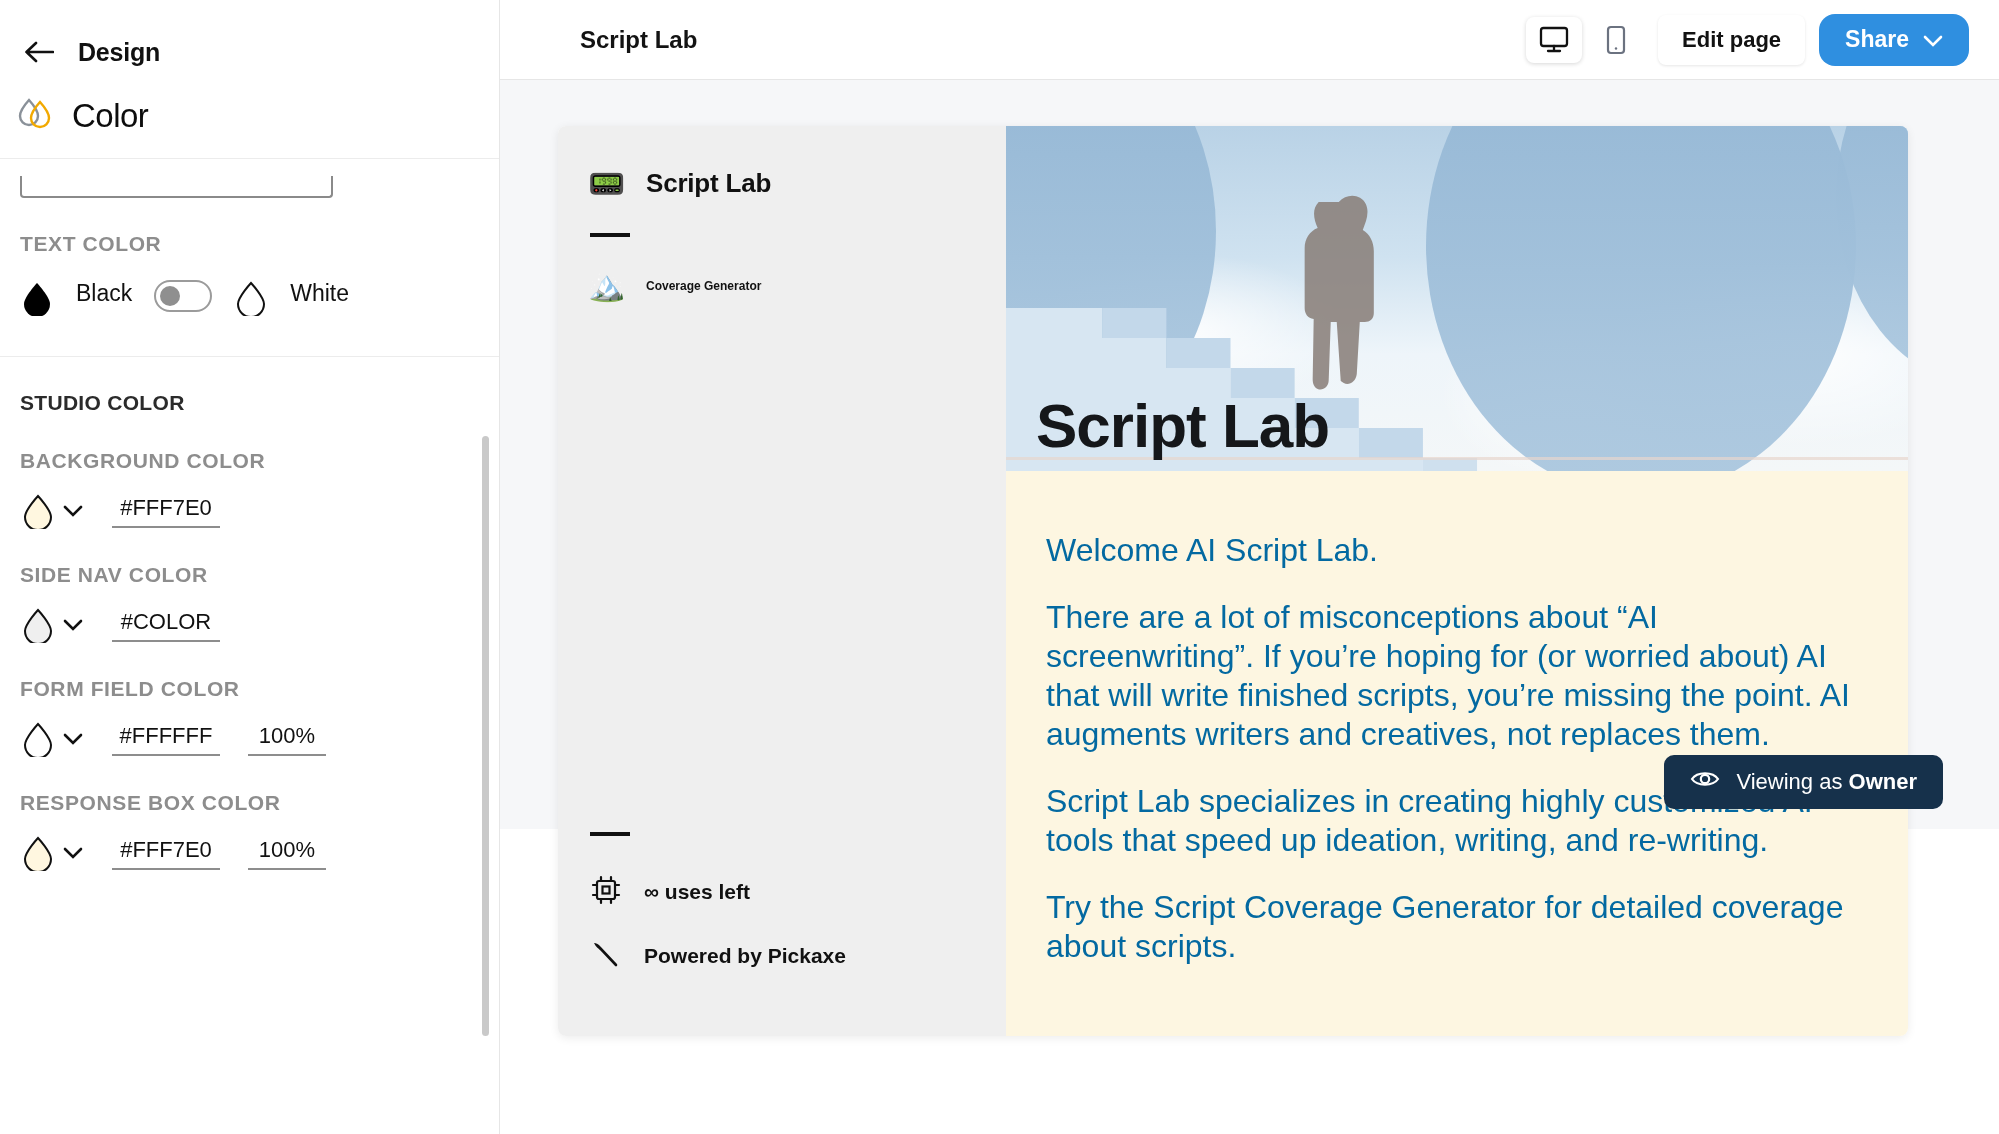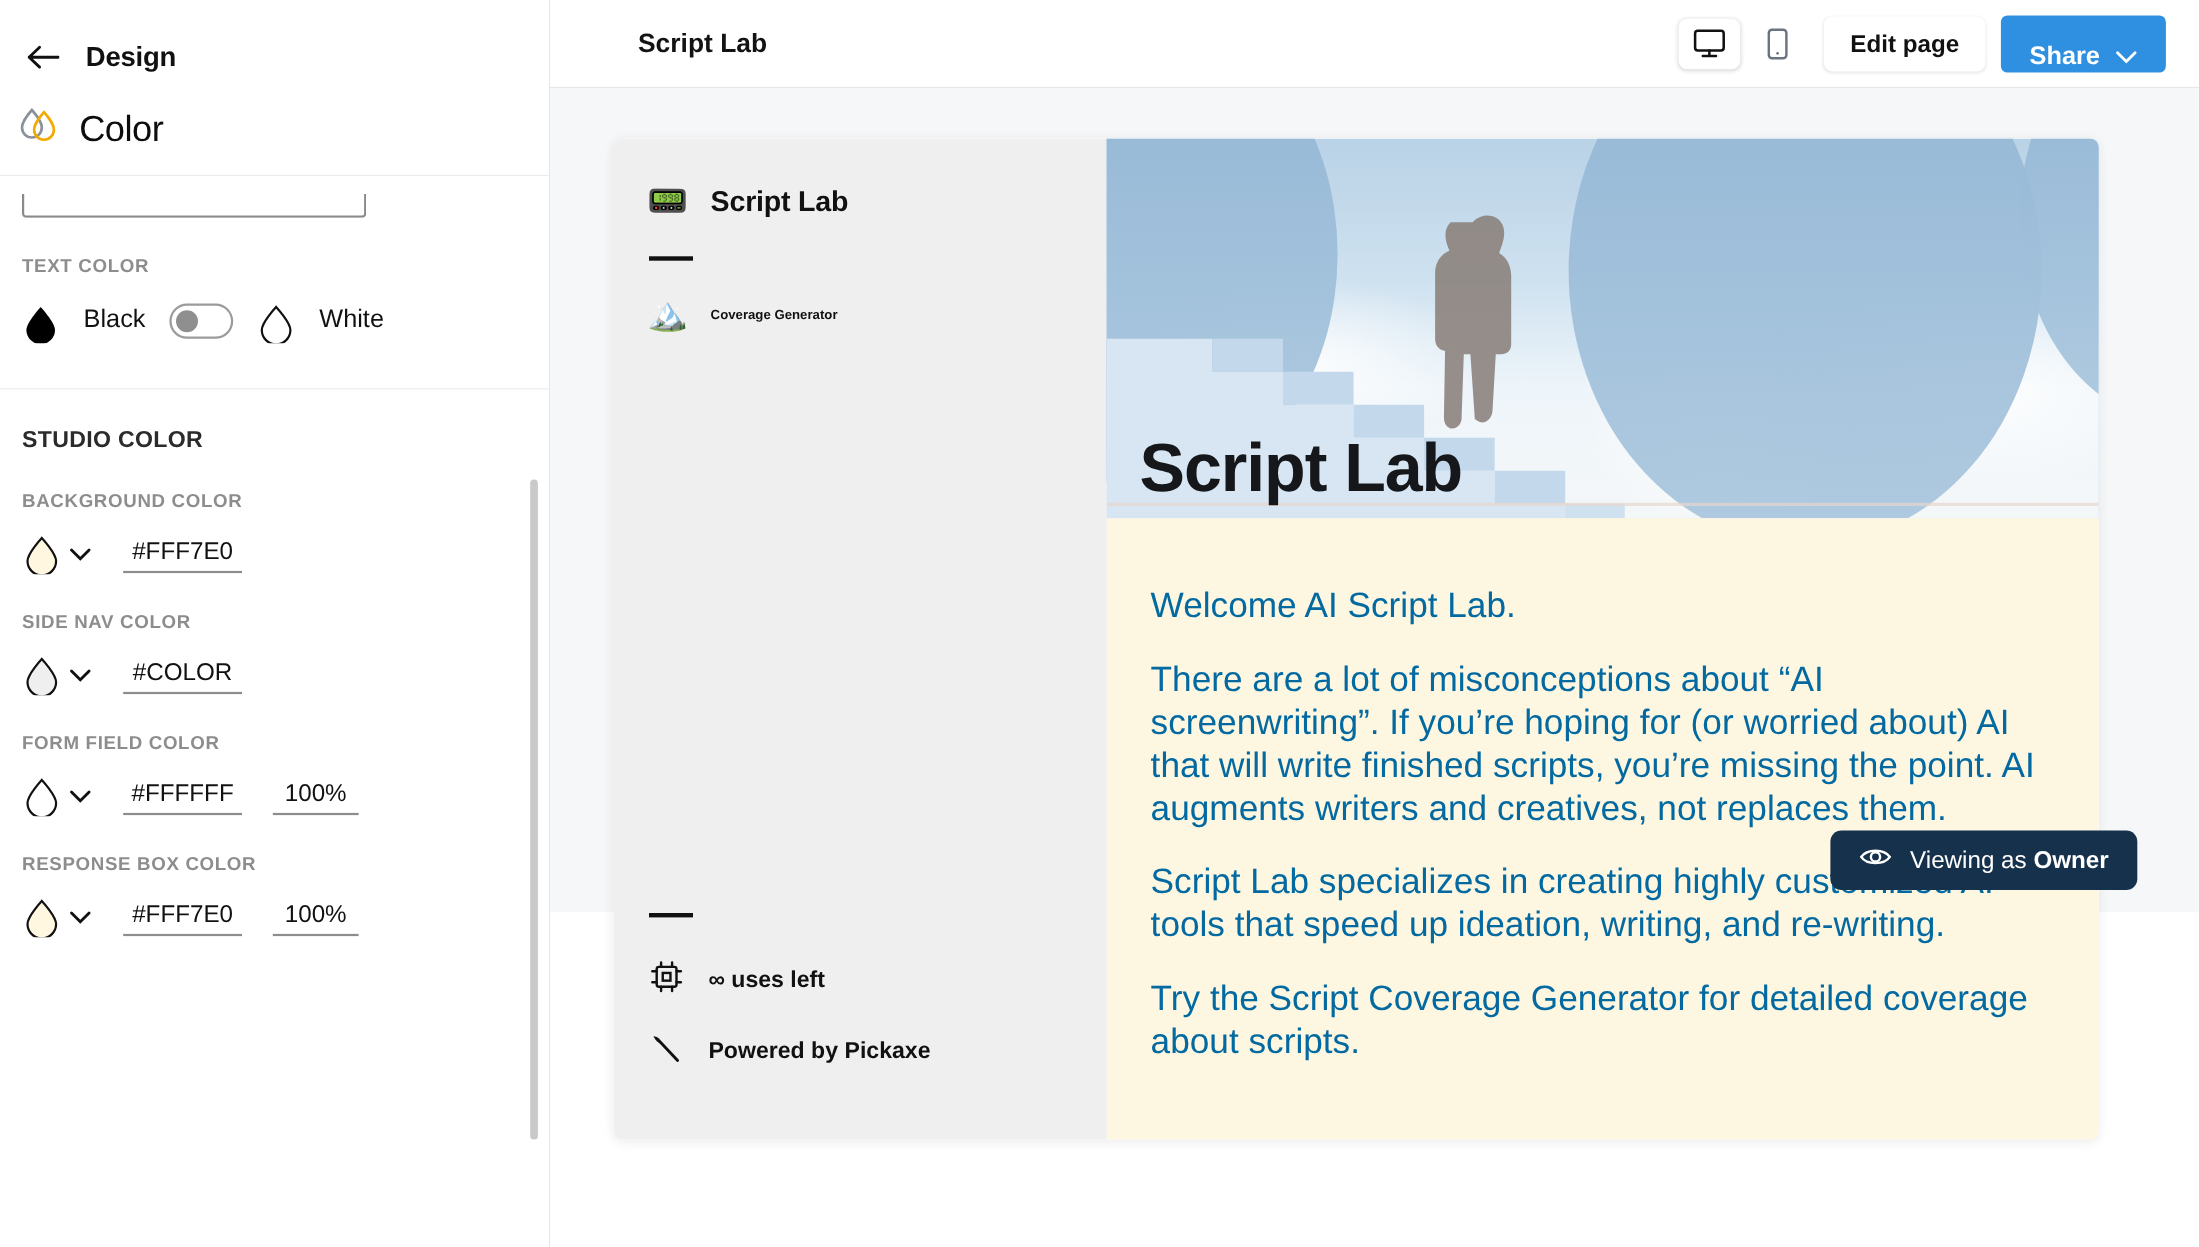--- a/index.html
+++ b/index.html
@@ -45,21 +45,21 @@
 
   .cropped-input-box {
     margin: 0 0 0 20px;
     width: 313px; height: 22px;
     border: 2px solid #8a8a8a; border-top: none;
     border-radius: 0 0 4px 4px;
   }
 
   .section { padding: 0 20px; }
   .sec-label {
-    font-size: 17px; font-weight: bold; letter-spacing: 0.6px;
+    font-size: 21px; font-weight: bold; letter-spacing: 0.6px;
     color: #8d8d8d; text-transform: uppercase;
     margin: 34px 0 0 0;
   }
   .sec-label.strong { color: #2b2b2b; font-size: 21px; letter-spacing: 0.3px; }
 
   .textcolor-row {
     display: flex; align-items: flex-start; gap: 22px; margin-top: 24px;
   }
   .tc-label { font-size: 23px; color: #111; }
   .toggle {
@@ -111,22 +111,22 @@
     width: 56px; height: 46px; border-radius: 8px;
     display: flex; align-items: center; justify-content: center; cursor: pointer;
   }
   .dev-btn.active { background: #ffffff; box-shadow: 0 1px 4px rgba(0,0,0,.16); }
   .edit-page {
     height: 50px; padding: 0 24px; border-radius: 8px; background: #fff;
     display: flex; align-items: center; font-size: 22px; font-weight: bold;
     color: #121212; cursor: pointer; box-shadow: 0 1px 3px rgba(0,0,0,.1);
   }
   .share-btn {
-    height: 52px; padding: 2px 26px; border-radius: 6px; background: #2f8fe0;
-    display: flex; align-items: flex-end; gap: 14px; cursor: pointer;
+    height: 52px; padding: 12px 26px; border-radius: 16px; background: #2f8fe0;
+    display: flex; align-items: center; gap: 14px; cursor: pointer;
     color: #fff; font-size: 23px; font-weight: bold;
   }
 
   
   .preview-wrap { padding: 46px 60px 0 58px; height: 1054px; }
   .preview-card {
     width: 1350px; height: 910px; display: flex;
     border-radius: 8px; overflow: hidden;
     box-shadow: 0 2px 10px rgba(0,0,0,.08);
     background: #fff;

